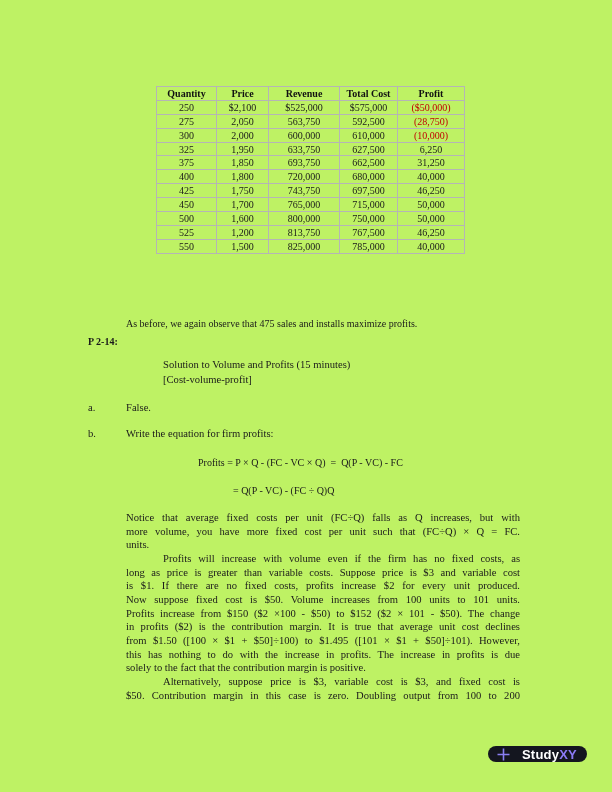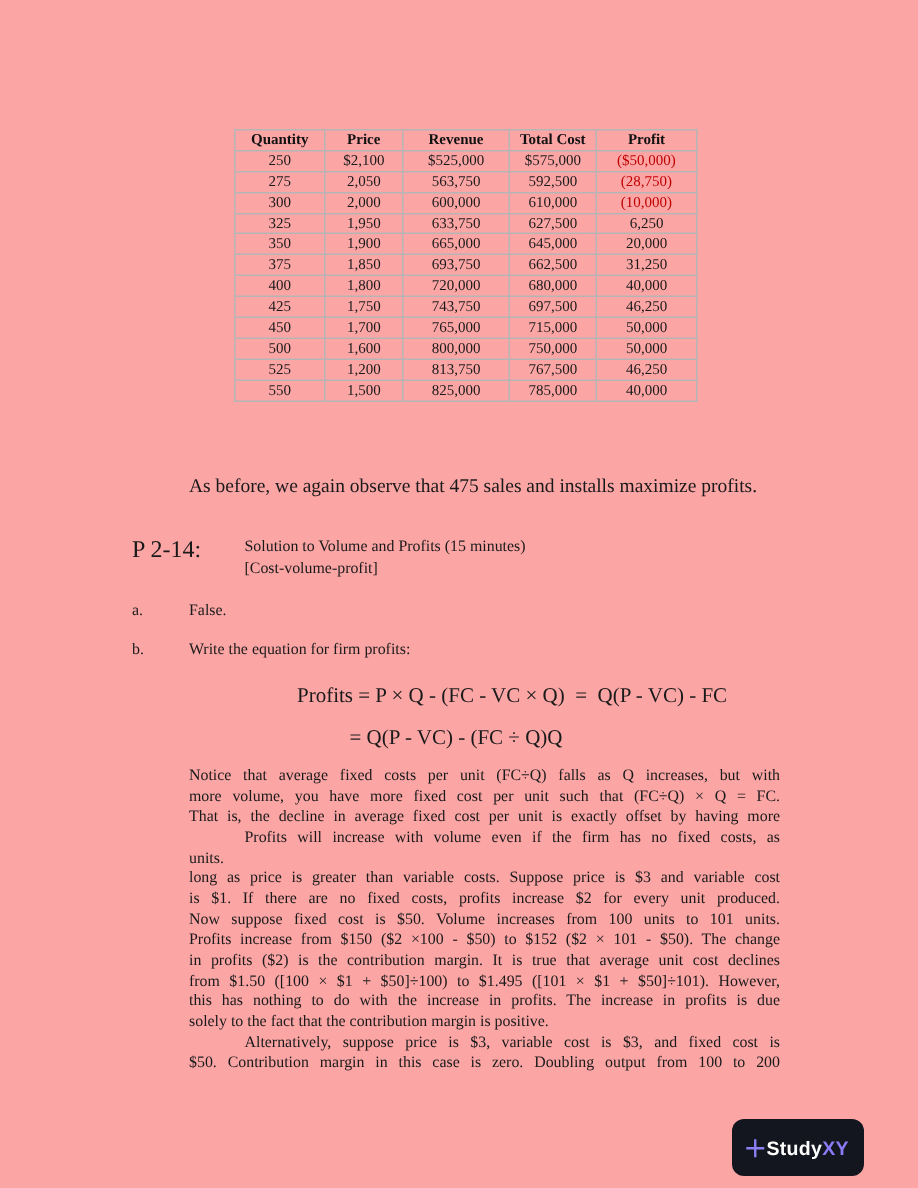--- a/index.html
+++ b/index.html
@@ -1,53 +1,53 @@
 <!DOCTYPE html>
 <html><head>
 <meta charset="utf-8">
 <style>
   html,body{margin:0;padding:0;background:#e8e8e8;}
   .page{
     position:relative;width:612px;height:792px;margin:0 auto;
-    background:#fca5a5;overflow:hidden;
+    background:#bef264;overflow:hidden;
     font-family:"Liberation Serif","DejaVu Serif",serif;
     color:#1a1a1a;
   }
   
   .tbl-wrap{position:absolute;left:156px;top:86px;}
   table.profit{border-collapse:collapse;table-layout:fixed;font-size:10px;}
   table.profit th,table.profit td{
     border:1px solid #b5b5b5;height:12.9px;padding:0 2px;
     text-align:center;vertical-align:middle;white-space:nowrap;
   }
   table.profit th{font-weight:bold;color:#111;}
   td.neg{color:#c00000;}
   tr.highlight{outline:1.6px solid #1b1b1b;outline-offset:0;}
   
   .abs{position:absolute;}
   .line{font-size:10.6px;line-height:13px;}
-  .obs{left:126px;top:317px;font-size:13px;}
-  .plabel{left:88px;top:358px;font-size:16px;font-weight:normal;}
+  .obs{left:126px;top:317px;font-size:10px;}
+  .plabel{left:88px;top:336px;font-size:10px;font-weight:bold;}
   .ptitle{left:163px;top:358px;font-size:10.6px;line-height:14.5px;}
   .ptitle .b{font-weight:normal;}
   .item-label{left:88px;font-size:10.6px;}
   .item-text{left:126px;font-size:10.6px;}
   .ia{top:402px;} .ib{top:428px;}
-  .eq{font-size:14px;white-space:pre;}
+  .eq{font-size:10px;white-space:pre;}
   .eq1{left:198px;top:457px;} .eq2{left:233px;top:485px;}
   
   .body-text{left:126px;top:511px;width:394px;font-size:10.6px;line-height:13.65px;}
   .body-text .bline{text-align:justify;}
   .body-text .bline.jl{text-align-last:justify;}
   .body-text .bline.fi{text-indent:37px;}
   
   .logo{
-    position:absolute;left:488px;top:746px;height:38px;
+    position:absolute;left:488px;top:746px;height:16px;
     background:#14161f;border-radius:8px;display:flex;align-items:center;
-    padding:0 10px 0 8px;gap:0;
+    padding:0 10px 0 8px;gap:11px;
     font-family:"Liberation Sans","DejaVu Sans",sans-serif;
   }
   .logo .plus{display:flex;align-items:center;}
   .logo .brand{font-size:13px;font-weight:bold;color:#ffffff;letter-spacing:.2px;}
   .logo .brand .xy{color:#8b7af5;}
 </style>
 </head>
 <body>
 
 <div class="page">
@@ -91,27 +91,20 @@
             <td>600,000</td>
             <td>610,000</td>
             <td class="neg">(10,000)</td>
           </tr>
           <tr>
             <td>325</td>
             <td>1,950</td>
             <td>633,750</td>
             <td>627,500</td>
             <td>6,250</td>
-          </tr>
-          <tr>
-            <td>350</td>
-            <td>1,900</td>
-            <td>665,000</td>
-            <td>645,000</td>
-            <td>20,000</td>
           </tr>
           <tr>
             <td>375</td>
             <td>1,850</td>
             <td>693,750</td>
             <td>662,500</td>
             <td>31,250</td>
           </tr>
           <tr>
             <td>400</td>
@@ -171,23 +164,22 @@
   <div class="abs item-text ia">False.</div>
   <div class="abs item-label ib">b.</div>
   <div class="abs item-text ib">Write the equation for firm profits:</div>
 
   <div class="abs eq eq1">Profits = P × Q - (FC - VC × Q)  =  Q(P - VC) - FC</div>
   <div class="abs eq eq2">= Q(P - VC) - (FC ÷ Q)Q</div>
 
   <div class="abs body-text">
       <div class="bline jl">Notice that average fixed costs per unit (FC÷Q) falls as Q increases, but with</div>
       <div class="bline jl">more volume, you have more fixed cost per unit such that (FC÷Q) × Q = FC.</div>
-      <div class="bline jl">That is, the decline in average fixed cost per unit is exactly offset by having more</div>
+      <div class="bline">units.</div>
       <div class="bline jl fi">Profits will increase with volume even if the firm has no fixed costs, as</div>
-      <div class="bline">units.</div>
       <div class="bline jl">long as price is greater than variable costs.  Suppose price is $3 and variable cost</div>
       <div class="bline jl">is $1.  If there are no fixed costs, profits increase $2 for every unit produced.</div>
       <div class="bline jl">Now suppose fixed cost is $50.  Volume increases from 100 units to 101 units.</div>
       <div class="bline jl">Profits increase from $150 ($2 ×100 - $50) to $152 ($2 × 101 - $50). The change</div>
       <div class="bline jl">in profits ($2) is the contribution margin.  It is true that average unit cost declines</div>
       <div class="bline jl">from $1.50 ([100 × $1 + $50]÷100) to $1.495 ([101 × $1 + $50]÷101). However,</div>
       <div class="bline jl">this has nothing to do with the increase in profits.  The increase in profits is due</div>
       <div class="bline">solely to the fact that the contribution margin is positive.</div>
       <div class="bline jl fi">Alternatively, suppose price is $3, variable cost is $3, and fixed cost is</div>
       <div class="bline jl">$50.  Contribution margin in this case is zero.  Doubling output from 100 to 200</div>

